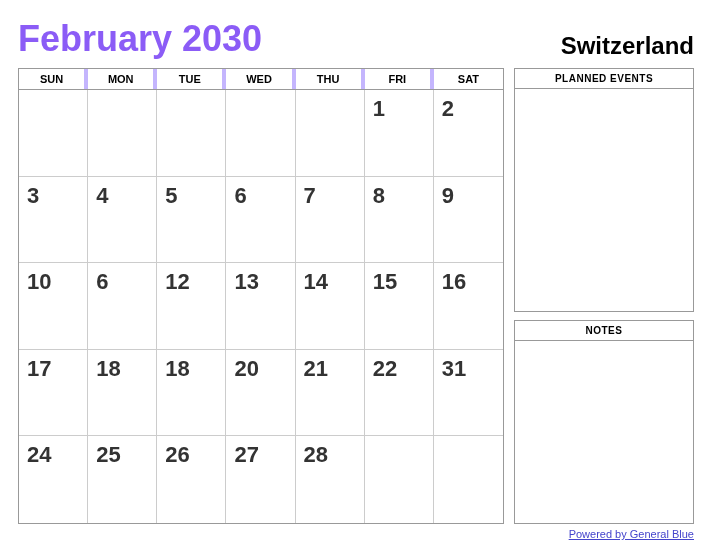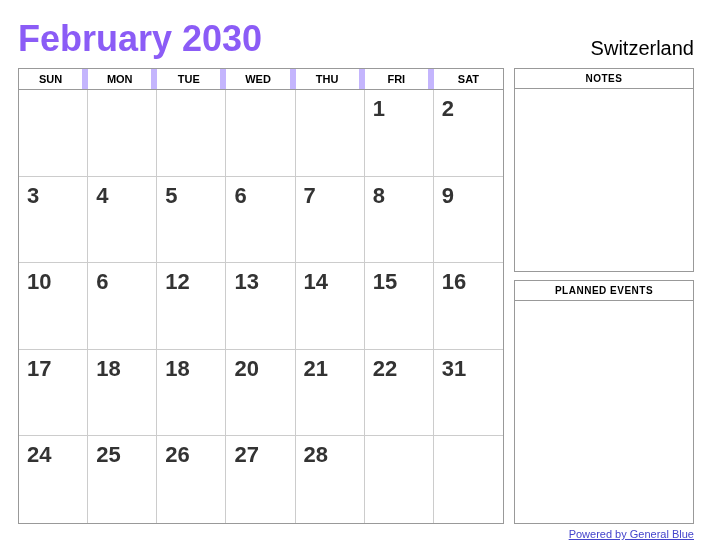--- a/index.html
+++ b/index.html
@@ -26,22 +26,22 @@
       justify-content: space-between;
       align-items: flex-end;
       margin-bottom: 8px;
     }
     .month-title {
       font-size: 36px;
       font-weight: bold;
       color: #8b5cf6;
     }
     .country-title {
-      font-size: 20px;
-      font-weight: normal;
+      font-size: 24px;
+      font-weight: bold;
       color: #000;
     }
     .main-content {
       display: flex;
       flex: 1;
       gap: 10px;
     }
     .calendar-section {
       flex: 1;
       display: flex;
@@ -51,21 +51,21 @@
     .day-headers {
       display: grid;
       grid-template-columns: repeat(7, 1fr);
       border-bottom: 1px solid #999;
     }
     .day-header {
       text-align: center;
       font-size: 11px;
       font-weight: bold;
       padding: 4px 2px;
-      border-right: 6px solid #c4b5fd;
+      border-right: 4px solid #c4b5fd;
       color: #000;
     }
     .day-header:last-child {
       border-right: none;
     }
     .calendar-grid {
       display: grid;
       grid-template-columns: repeat(7, 1fr);
       flex: 1;
     }
@@ -185,27 +185,27 @@
           <div class="calendar-cell last-row">25</div>
           <div class="calendar-cell last-row">26</div>
           <div class="calendar-cell last-row">27</div>
           <div class="calendar-cell last-row">28</div>
           <div class="calendar-cell empty last-row"></div>
           <div class="calendar-cell empty last-row"></div>
         </div>
     </div>
 
     <div class="sidebar">
+      <div class="sidebar-box planned-events-box">
+        <div class="sidebar-box-title">PLANNED EVENTS</div>
+        <div class="sidebar-box-content"></div>
+      </div>
       <div class="sidebar-box notes-box">
         <div class="sidebar-box-title">NOTES</div>
         <div class="sidebar-box-content"></div>
       </div>
-      <div class="sidebar-box planned-events-box">
-        <div class="sidebar-box-title">PLANNED EVENTS</div>
-        <div class="sidebar-box-content"></div>
-      </div>
     </div>
   </div>
 
   <div class="footer">
     <a href="#">Powered by General Blue</a>
   </div>
 </div>
 
 </body></html>

